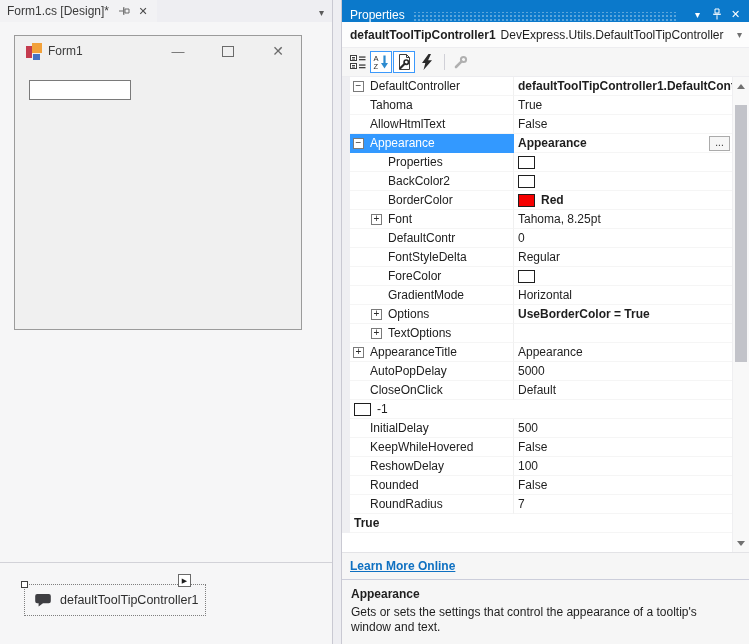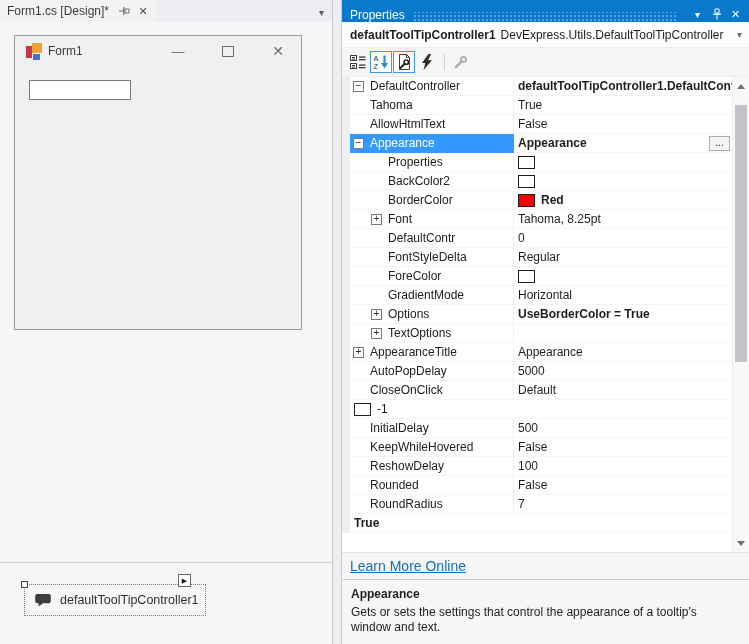--- a/index.html
+++ b/index.html
@@ -75,21 +75,21 @@
 
   .vscroll{width:17px;flex:none;position:relative;background:#F8F8F8;border-left:1px solid #EFEFF1;box-sizing:border-box;}
   .sb-btn{position:absolute;left:0;width:16px;height:16px;display:flex;align-items:center;justify-content:center;}
   .sb-btn.up{top:1px;}
   .sb-btn.down{bottom:1px;}
   .tri-up{width:0;height:0;border-left:4px solid transparent;border-right:4px solid transparent;border-bottom:5px solid #717171;}
   .tri-down{width:0;height:0;border-left:4px solid transparent;border-right:4px solid transparent;border-top:5px solid #717171;}
   .sb-thumb{position:absolute;left:2px;top:28px;width:12px;height:257px;background:#C2C3C9;}
 
   .link-row{height:26px;flex:none;display:flex;align-items:center;padding-left:8px;background:#F6F6F6;border-top:1px solid #E3E3E6;}
-  .link-row a{font-size:14px;color:var(--link,#0E70C1);text-decoration:underline;}
+  .link-row a{font-size:12px;color:var(--link,#0E70C1);text-decoration:underline;font-weight:bold;}
 
   .desc-pane{flex:1;background:#F6F6F6;border-top:1px solid #CCCEDB;padding:7px 9px;box-sizing:border-box;}
   .desc-title{font-size:12px;font-weight:bold;color:#1E1E1E;margin-bottom:4px;}
   .desc-body{font-size:12px;color:#1E1E1E;line-height:15px;width:382px;}
 </style>
 </head>
 <body>
 
 <div id="root">
 

